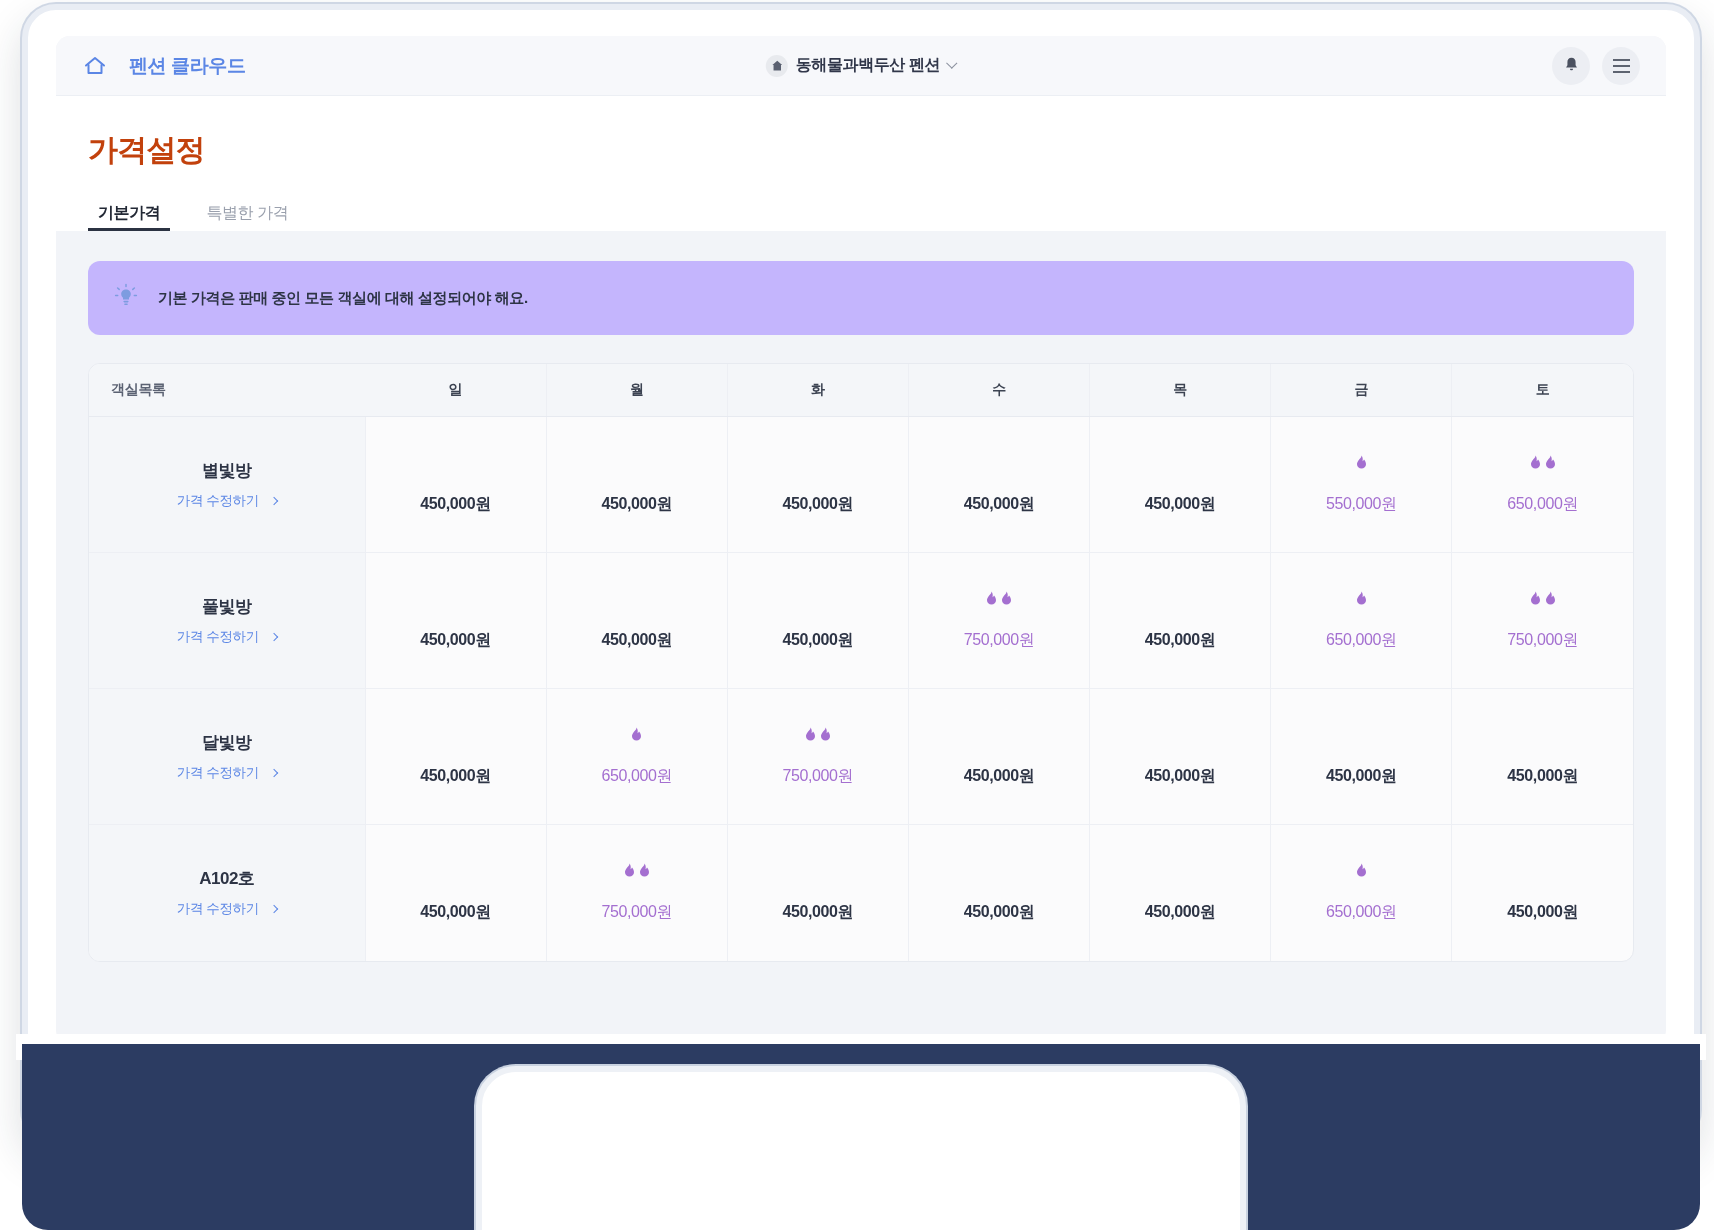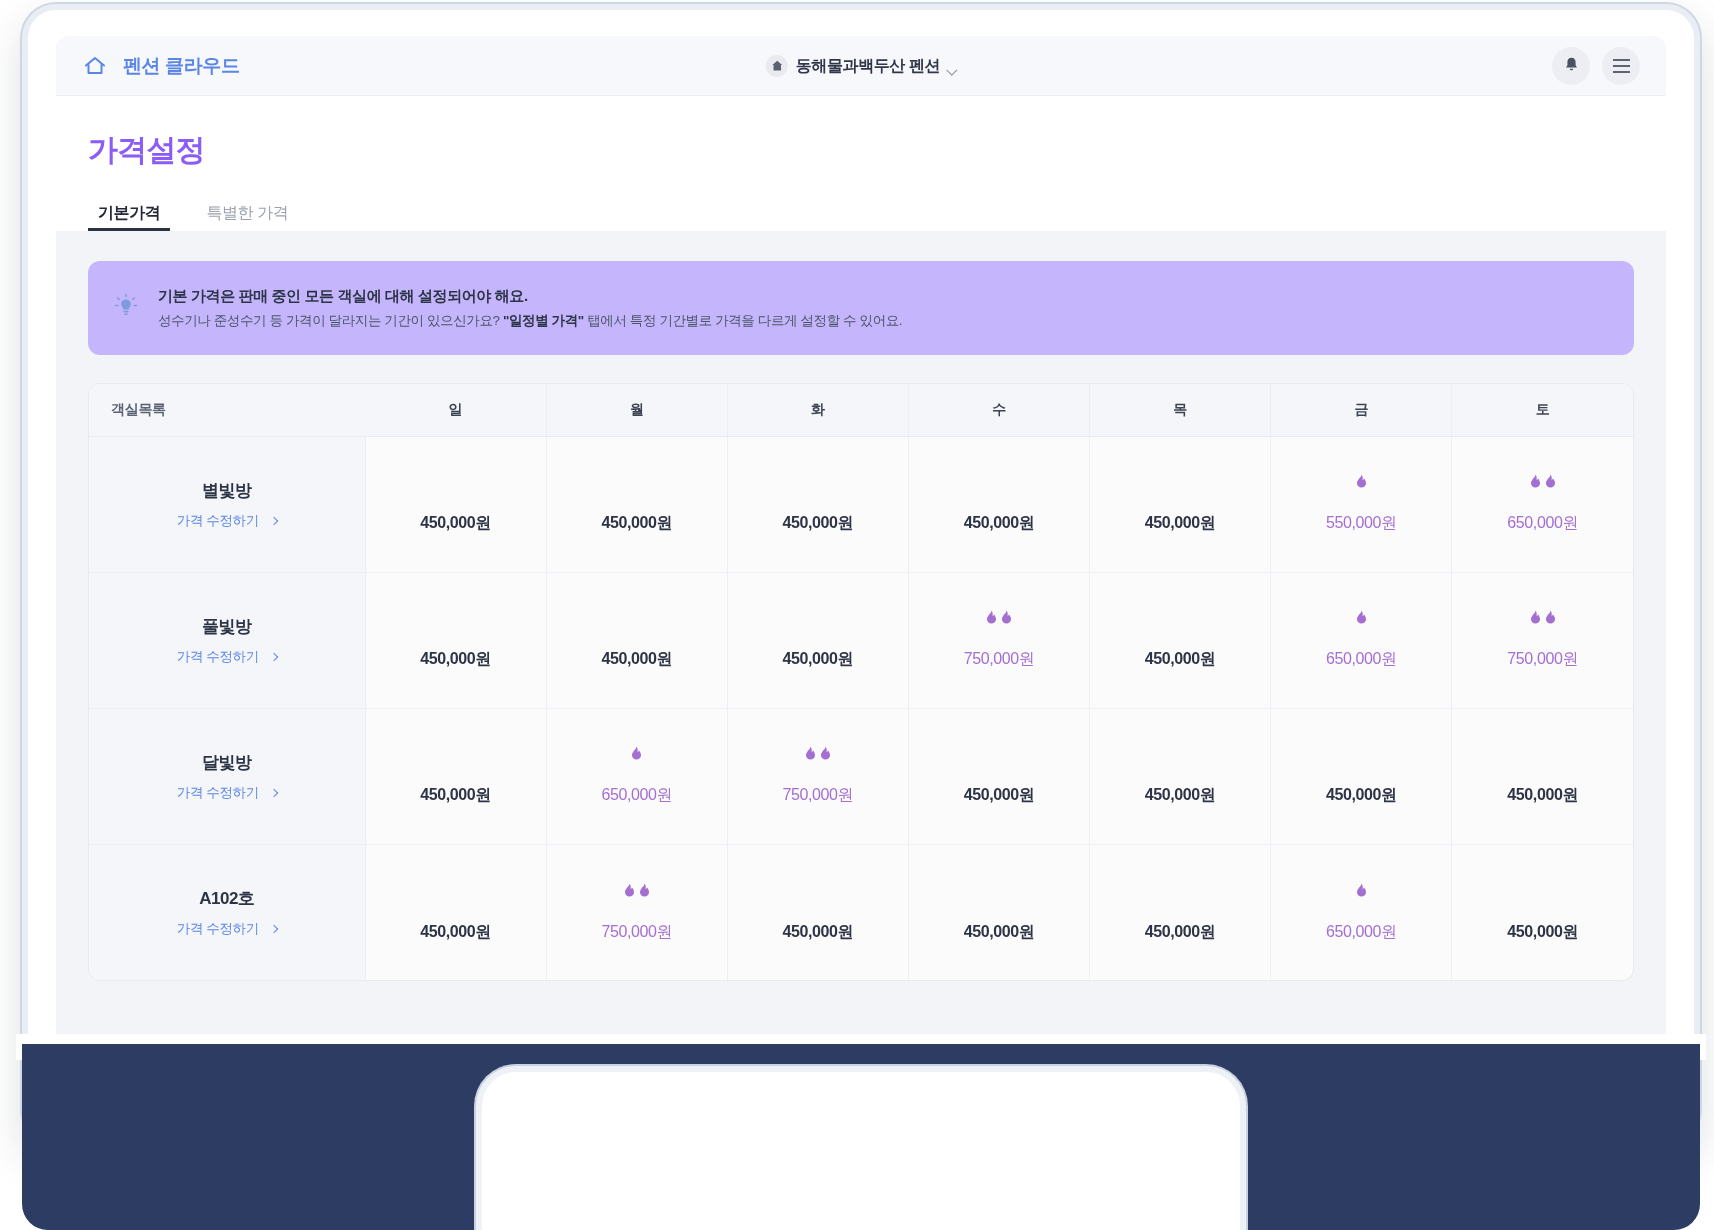--- a/index.html
+++ b/index.html
@@ -72,38 +72,38 @@
     height: 60px;
     background: #f7f8fb;
     display: flex;
     align-items: center;
     padding: 0 26px;
     border-bottom: 1px solid #eceff4;
   }
   #brand {
     display: flex;
     align-items: center;
-    gap: 15px;
+    gap: 21px;
     justify-content: space-between;
   }
   #brand .house-icon svg { display: block; }
   #brand-name {
     font-size: 19px;
     font-weight: bold;
     color: #5b86e5;
     letter-spacing: -0.4px;
   }
 
   #property-switcher {
     position: absolute;
     left: 50%;
     top: 50%;
     transform: translate(-50%, -50%);
     display: flex;
-    align-items: flex-end;
+    align-items: center;
     gap: 8px;
     padding: 6px 12px;
     border-radius: 20px;
     cursor: pointer;
   }
   #property-switcher .home-chip {
     width: 22px; height: 22px;
     border-radius: 50%;
     background: #e8eaee;
     display: flex; align-items: center; justify-content: center;
@@ -143,21 +143,21 @@
   }
 
   
   #page-head {
     background: #ffffff;
     padding: 34px 32px 0 32px;
   }
   #page-title {
     font-size: 30px;
     font-weight: bold;
-    color: #8b5cf6;
+    color: #c2410c;
     letter-spacing: -0.8px;
   }
   #tabs {
     display: flex;
     gap: 26px;
     margin-top: 26px;
   }
   .tab {
     font-size: 16px;
     color: #9aa0ad;
@@ -344,23 +344,20 @@
         <span>
           <svg width="24" height="26" viewBox="0 0 24 26">
             <path d="M12 6.5 C9.3 6.5 7.2 8.5 7.2 11 C7.2 12.7 8.1 13.8 9 14.8 L9 16.6 L15 16.6 L15 14.8 C15.9 13.8 16.8 12.7 16.8 11 C16.8 8.5 14.7 6.5 12 6.5 Z" fill="#7d9ce0"></path>
             <rect x="9.4" y="17.8" width="5.2" height="1.6" rx="0.8" fill="#7d9ce0"></rect>
             <rect x="10.2" y="20.4" width="3.6" height="1.5" rx="0.75" fill="#7d9ce0"></rect>
             <path d="M12 1.4 L12 3.6 M3.6 5 L5.2 6.4 M20.4 5 L18.8 6.4 M1.6 12.4 L3.7 12.4 M20.3 12.4 L22.4 12.4" stroke="#7d9ce0" stroke-width="1.5" stroke-linecap="round"></path>
           </svg>
         </span>
         <div class="banner-texts">
           <div id="banner-title">기본 가격은 판매 중인 모든 객실에 대해 설정되어야 해요.</div>
-          <div id="banner-sub">
-            <span>성수기나 준성수기 등 가격이 달라지는 기간이 있으신가요? </span><b>"일정별 가격"</b><span> 탭에서 특정 기간별로 가격을 다르게 설정할 수 있어요.</span>
-          </div>
         </div>
       </div>
 
       <div id="price-table">
         <table>
           <thead>
             <tr id="header-row">
                 <th class="col-room">객실목록</th>
                 <th class="col-day">일</th>
                 <th class="col-day">월</th>

